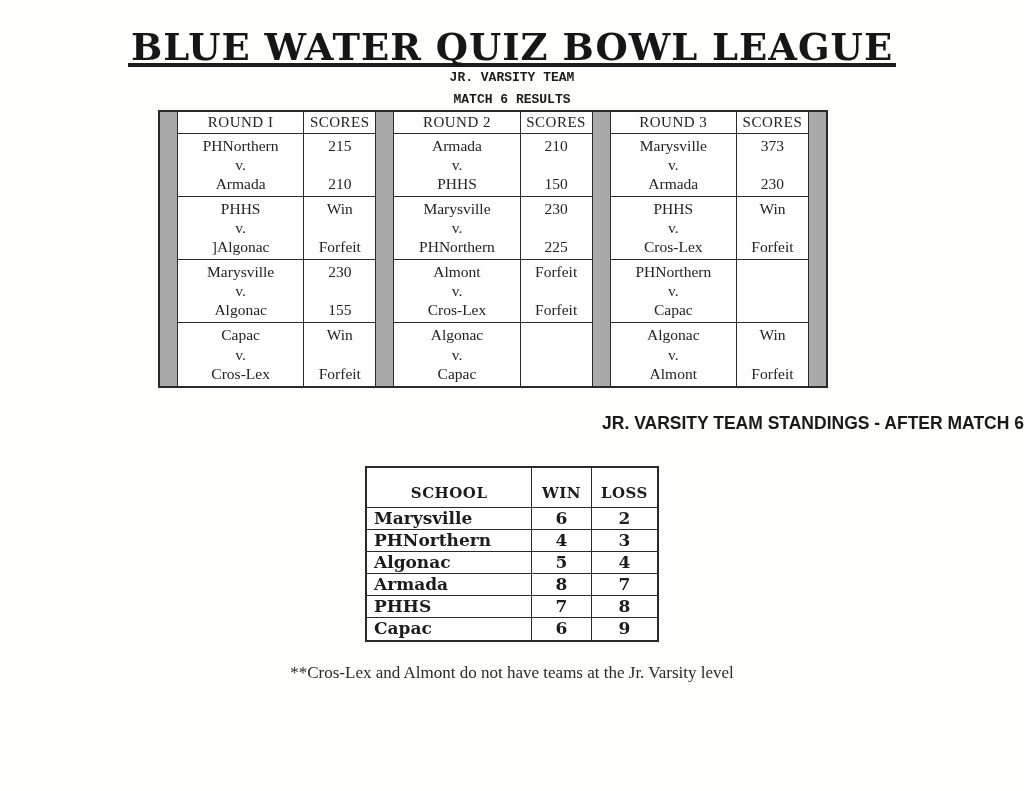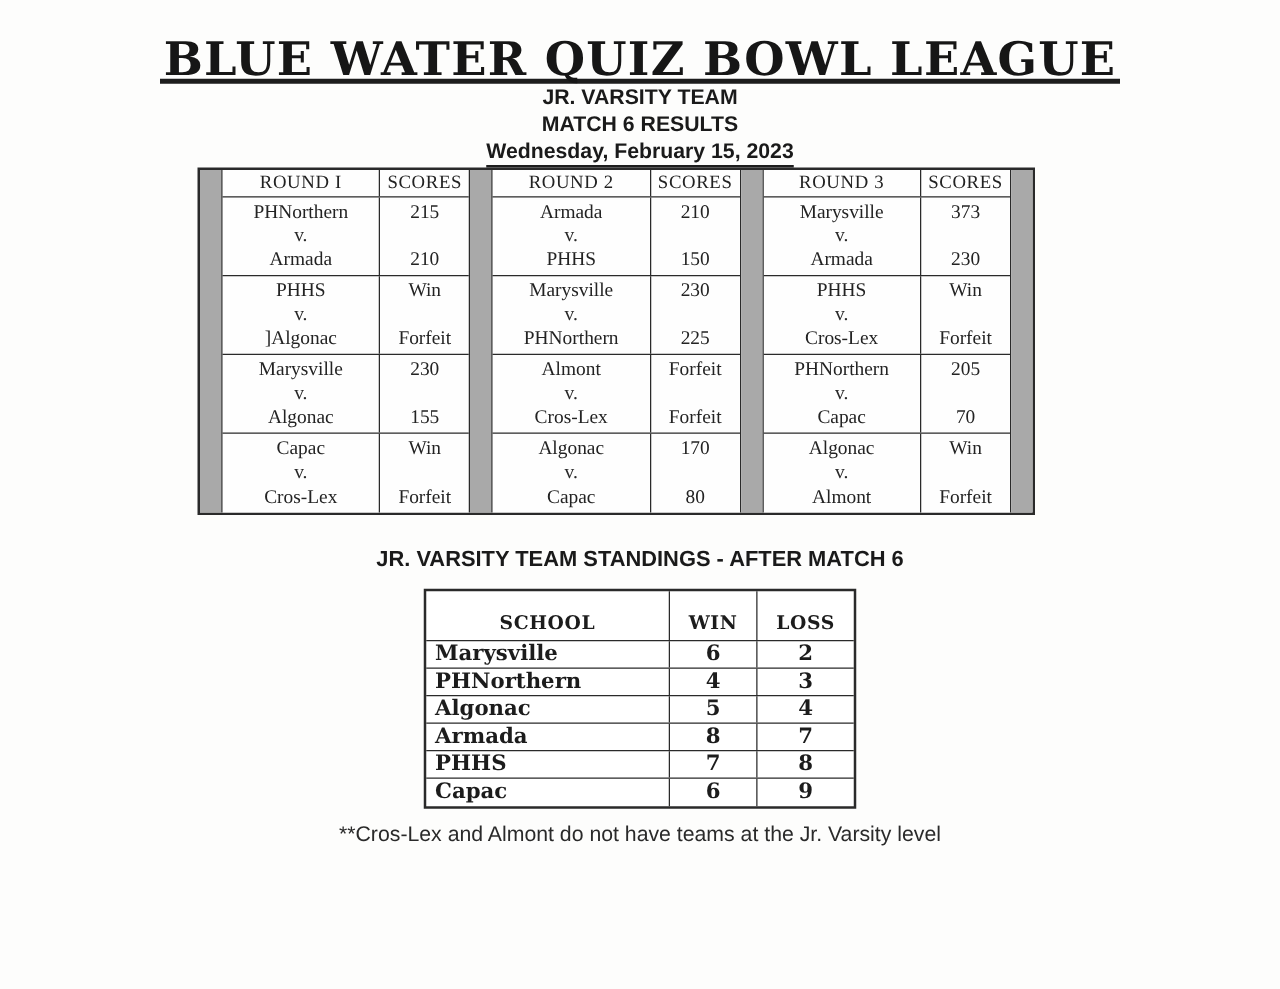--- a/index.html
+++ b/index.html
@@ -20,23 +20,23 @@
     font-family: "DejaVu Serif", serif;
     font-weight: 700;
     font-size: 37px;
     letter-spacing: 1px;
     line-height: 30px;
     color: #161616;
     border-bottom: 4px solid #1d1d1d;
     padding: 0 3px 1px 3px;
   }
   .doc-sub {
-    font-family: Liberation Sans, sans-serif;
+    font-family: Liberation Mono, monospace;
     font-weight: 700;
-    font-size: 17px;
+    font-size: 13px;
     line-height: 21.5px;
     color: #1a1a1a;
   }
   .doc-sub:first-of-type { margin-top: 5px; }
   .doc-date span {
     display: inline-block;
     border-bottom: 2.5px solid #1d1d1d;
     padding-bottom: 0px;
   }
 
@@ -85,30 +85,30 @@
     padding: 3px 2px 4px 2px;
     font-size: 15.5px;
     line-height: 17px;
     color: #232323;
   }
   .stack .mid { color: #2a2a2a; }
   .stack .ghost { visibility: hidden; }
 
   
   .standings-title {
-    text-align: center;
+    text-align: right;
     font-family: "Liberation Sans", sans-serif;
     font-weight: 700;
     font-size: 17.5px;
     margin-top: 25px;
     color: #1a1a1a;
   }
   .standings {
-    width: 346px;
-    margin: 13px auto 0 auto;
+    width: 294px;
+    margin: 32px auto 0 auto;
     border: 2px solid #2a2a2a;
     background: #fff;
     font-family: "DejaVu Serif", serif;
     font-weight: 700;
   }
   .st-row { display: flex; border-bottom: 1.5px solid #2a2a2a; }
   .st-row:last-child { border-bottom: none; }
   .st-school { width: 57%; border-right: 1.5px solid #2a2a2a; padding-left: 7px; }
   .st-win { width: 20.5%; border-right: 1.5px solid #2a2a2a; text-align: center; }
   .st-loss { width: 22.5%; text-align: center; }
@@ -118,36 +118,35 @@
     padding-bottom: 5px;
     font-size: 15px;
     letter-spacing: 0.5px;
   }
   .st-head .st-school { padding-left: 0; }
   .st-data { height: 22px; font-size: 17px; line-height: 21px; }
 
   
   .footnote {
     text-align: center;
-    font-family: Liberation Sans, sans-serif;
+    font-family: Liberation Serif, serif;
     font-size: 17px;
-    margin-top: 11px;
+    margin-top: 21px;
     color: #2a2a2a;
   }
 </style>
 </head>
 <body>
 
 <div class="page">
 
   <div class="doc-header">
     <div><span class="doc-title">BLUE WATER QUIZ BOWL LEAGUE</span></div>
     <div class="doc-sub">JR. VARSITY TEAM</div>
     <div class="doc-sub">MATCH 6 RESULTS</div>
-    <div class="doc-sub doc-date"><span>Wednesday, February 15, 2023</span></div>
   </div>
 
   <div class="results-wrap">
     <div class="strip"></div>
 
     <div class="subtable">
       <div class="srow hrow">
         <div class="team-col hcell">ROUND I</div>
         <div class="score-col hcell">SCORES</div>
       </div>
@@ -243,25 +242,20 @@
           <div class="ghost">.</div>
           <div>Forfeit</div>
         </div>
       </div>
       <div class="srow mrow">
         <div class="team-col stack">
           <div>Algonac</div>
           <div class="mid">v.</div>
           <div>Capac</div>
         </div>
-        <div class="score-col stack">
-          <div>170</div>
-          <div class="ghost">.</div>
-          <div>80</div>
-        </div>
       </div>
     </div>
 
     <div class="strip"></div>
 
     <div class="subtable">
       <div class="srow hrow">
         <div class="team-col hcell">ROUND 3</div>
         <div class="score-col hcell">SCORES</div>
       </div>
@@ -287,25 +281,20 @@
           <div>Win</div>
           <div class="ghost">.</div>
           <div>Forfeit</div>
         </div>
       </div>
       <div class="srow mrow">
         <div class="team-col stack">
           <div>PHNorthern</div>
           <div class="mid">v.</div>
           <div>Capac</div>
-        </div>
-        <div class="score-col stack">
-          <div>205</div>
-          <div class="ghost">.</div>
-          <div>70</div>
         </div>
       </div>
       <div class="srow mrow">
         <div class="team-col stack">
           <div>Algonac</div>
           <div class="mid">v.</div>
           <div>Almont</div>
         </div>
         <div class="score-col stack">
           <div>Win</div>

